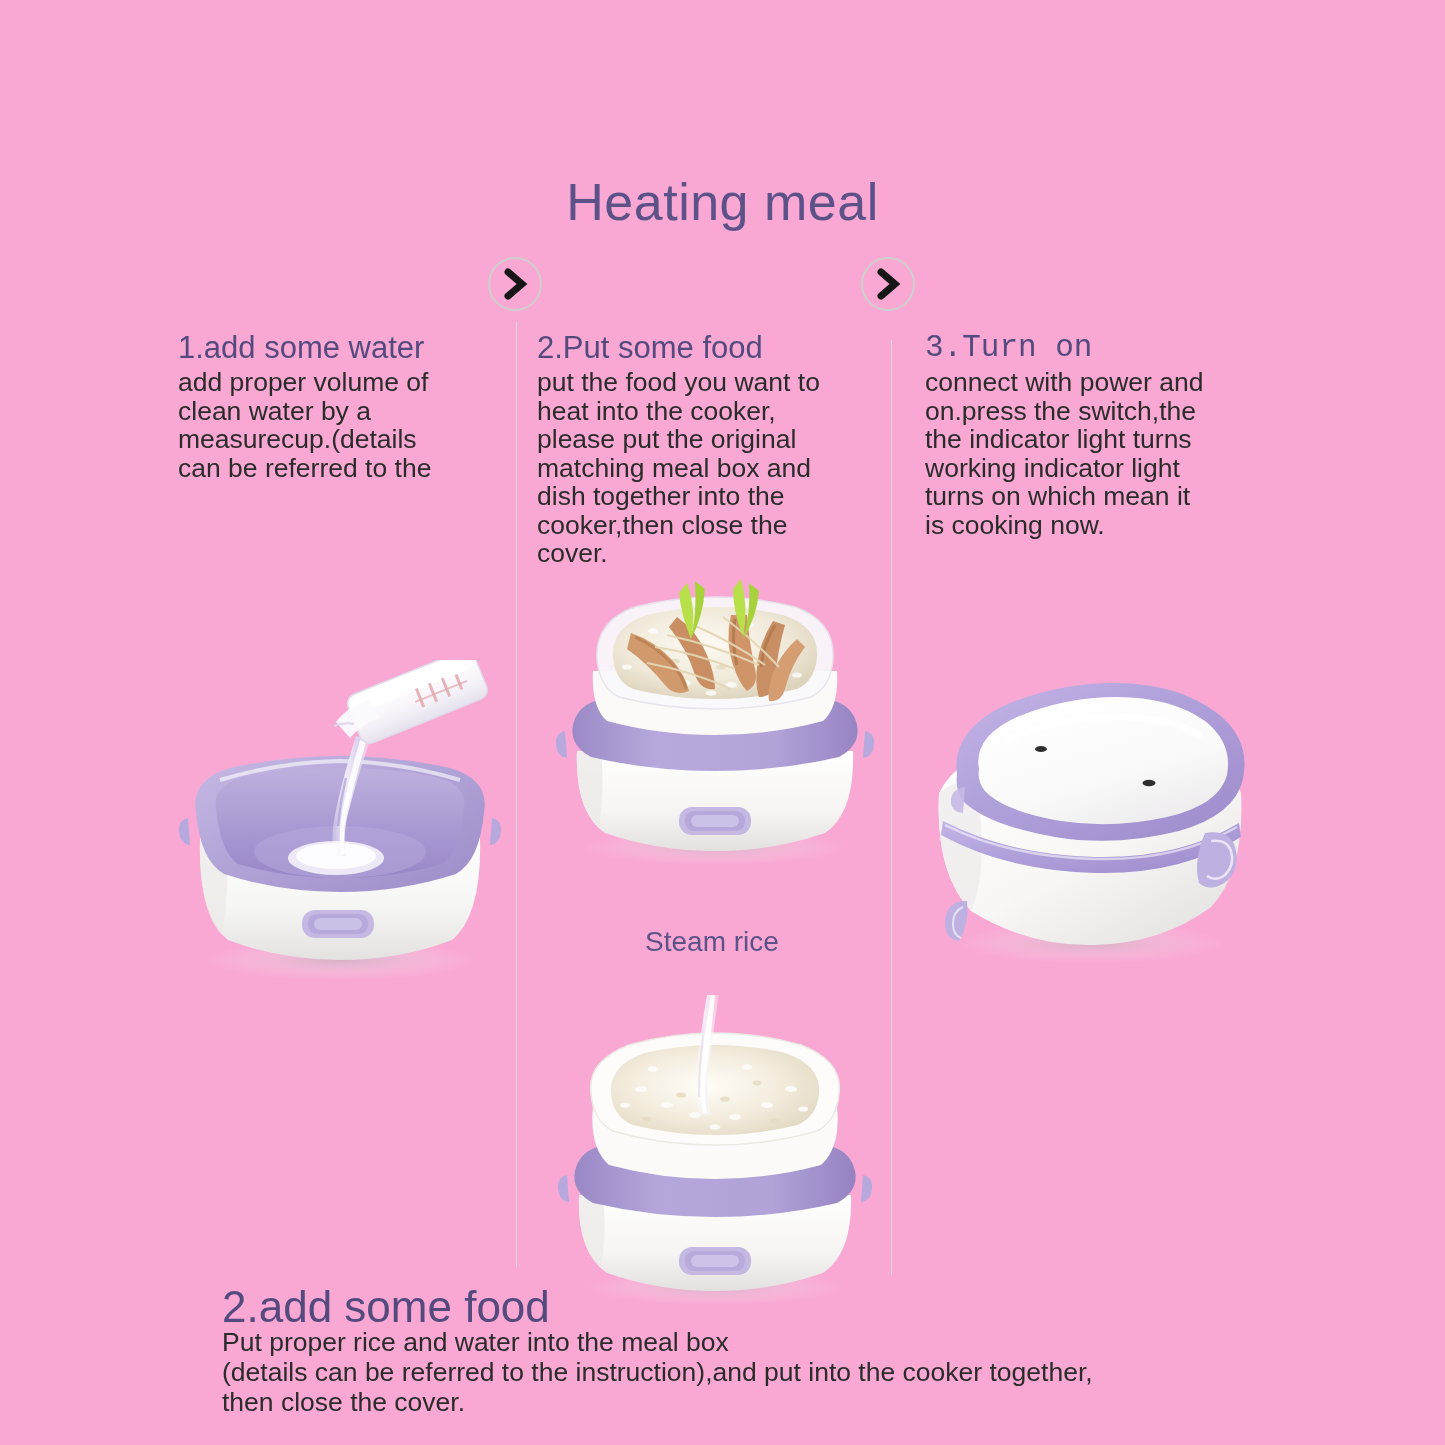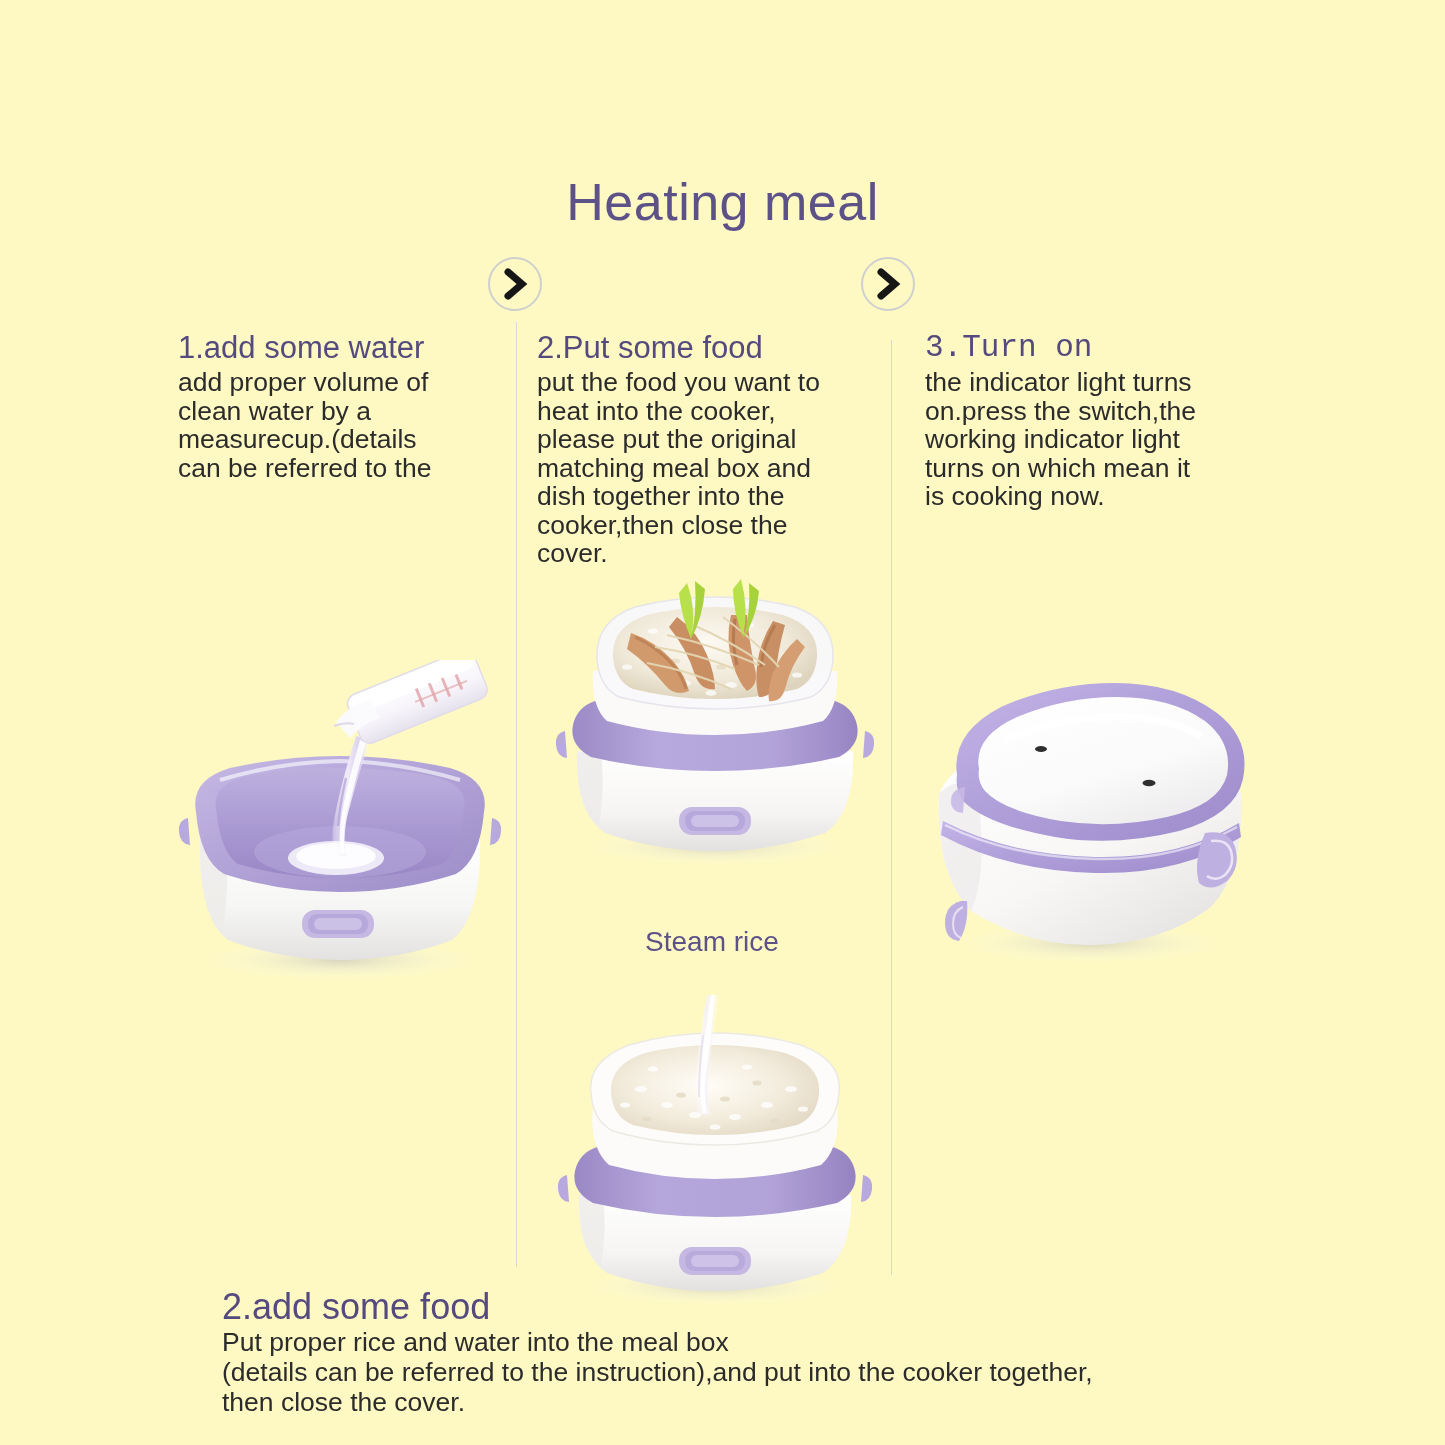--- a/index.html
+++ b/index.html
@@ -8,21 +8,21 @@
     padding: 0;
     background: #ffffff;
   }
   body {
     font-family: "Liberation Sans", "DejaVu Sans", sans-serif;
   }
   #page {
     position: relative;
     width: 1445px;
     height: 1445px;
-    background: #fef9c3;
+    background: #f9a8d4;
     overflow: hidden;
   }
 
   
   .main-title {
     position: absolute;
     left: 0;
     top: 172px;
     width: 1445px;
     text-align: center;
@@ -91,21 +91,21 @@
     line-height: 48px;
     color: #5d5288;
   }
 
   
   #bottom-head {
     position: absolute;
     left: 222px;
     top: 1288px;
     color: #554a7e;
-    font-size: 36px;
+    font-size: 44px;
     line-height: 38px;
     white-space: nowrap;
   }
   #bottom-body {
     position: absolute;
     left: 222px;
     top: 1327px;
     color: #2b2b2b;
     font-size: 26.5px;
     line-height: 30px;
@@ -156,22 +156,23 @@
     <span class="ln">heat into the cooker,</span>
     <span class="ln">please put the original</span>
     <span class="ln">matching meal box and</span>
     <span class="ln">dish together into the</span>
     <span class="ln">cooker,then close the</span>
     <span class="ln">cover.</span>
   </div>
 
   <div class="step-head" id="step3-head">3.Turn on</div>
   <div class="step-body" id="step3-body">
+    <span class="ln">connect with power and</span>
+    <span class="ln">on.press the switch,the</span>
     <span class="ln">the indicator light turns</span>
-    <span class="ln">on.press the switch,the</span>
     <span class="ln">working indicator light</span>
     <span class="ln">turns on which mean it</span>
     <span class="ln">is cooking now.</span>
   </div>
 
   <svg class="photo" id="photo-water" viewBox="0 0 360 330">
     <defs>
       <linearGradient id="wBody" x1="0" y1="0" x2="0" y2="1">
         <stop offset="0%" stop-color="#ffffff"></stop>
         <stop offset="55%" stop-color="#f6f6f4"></stop>

